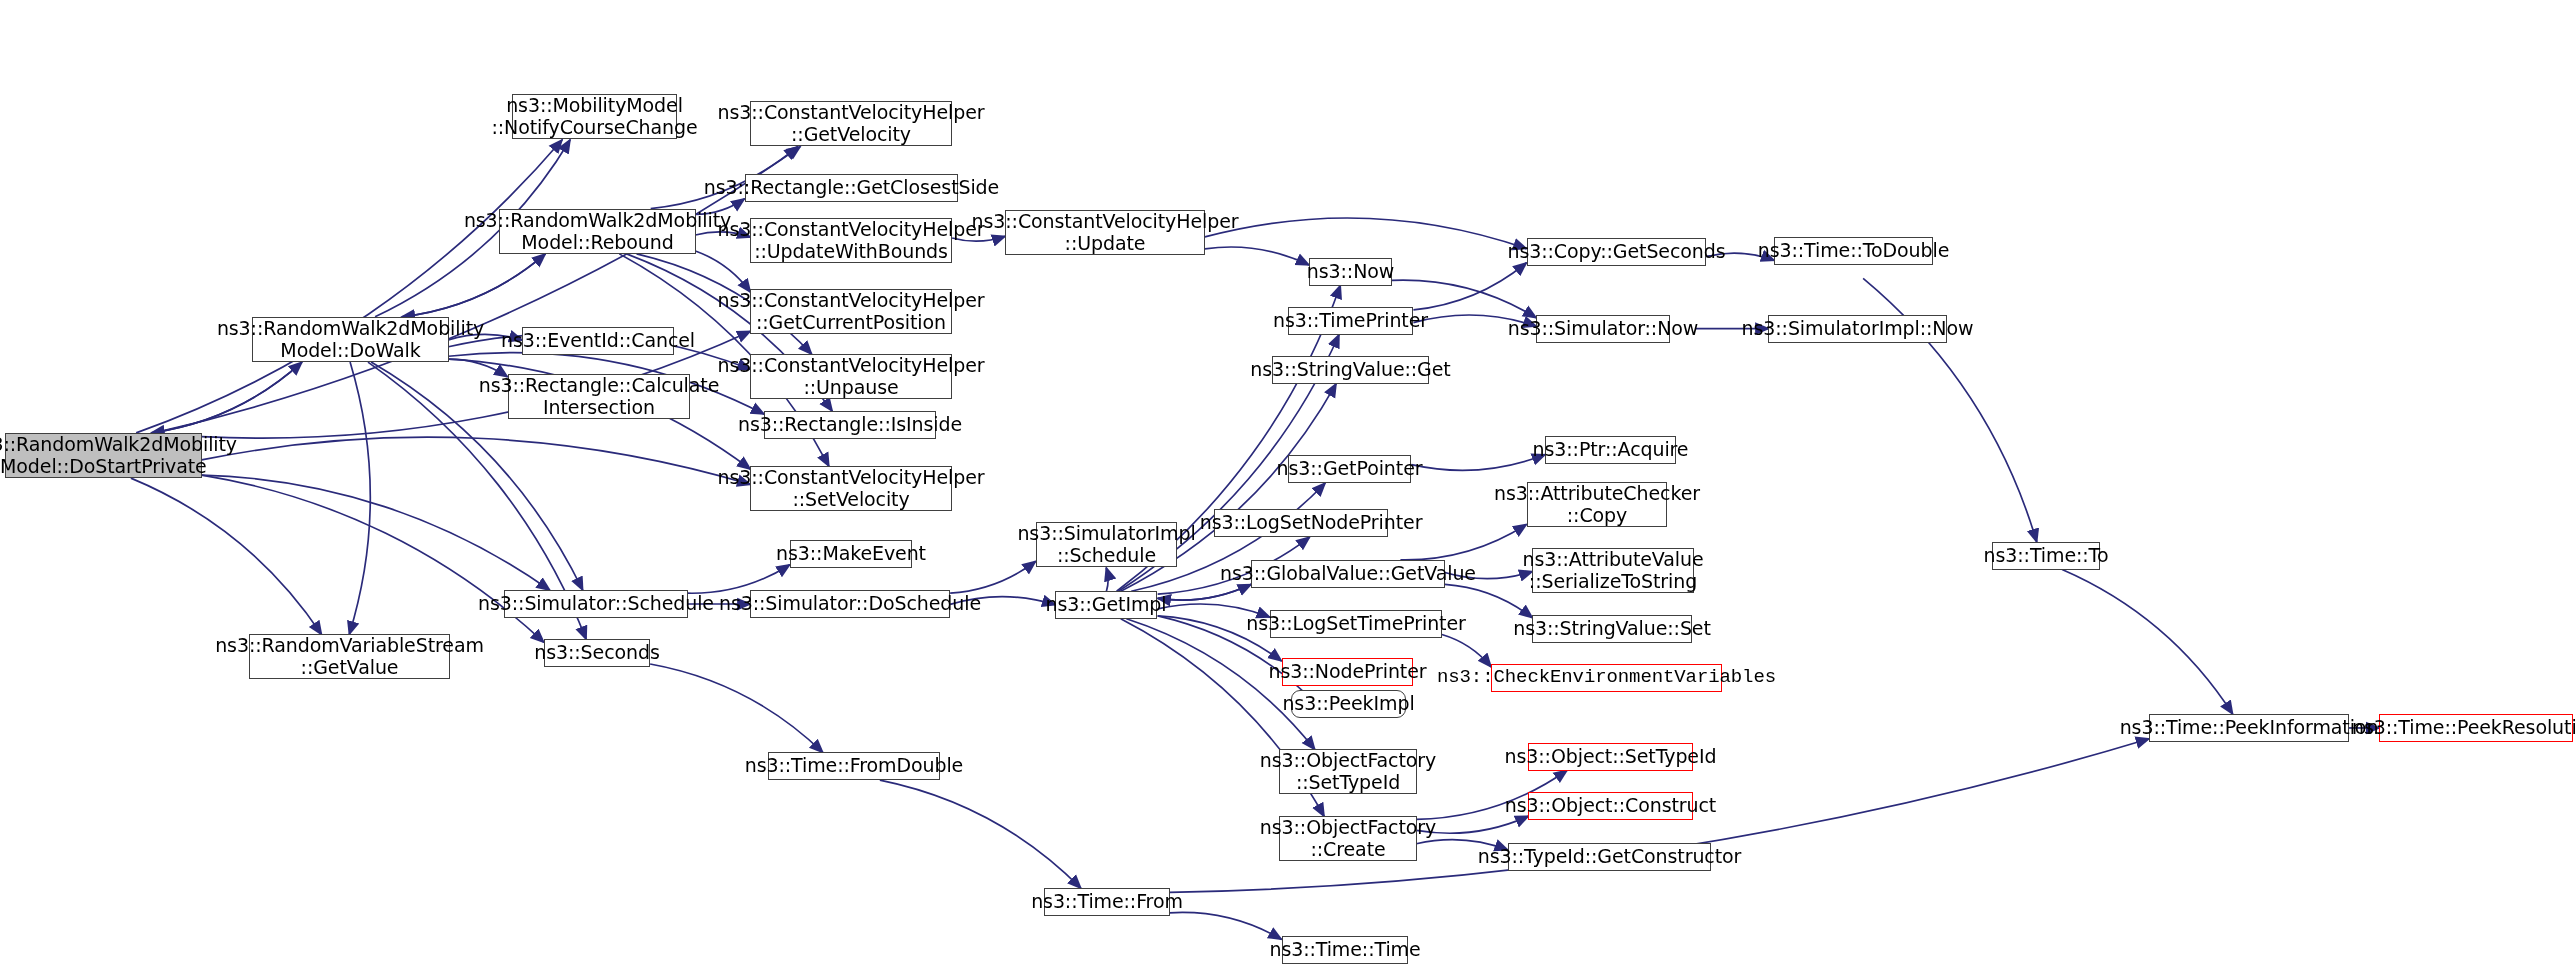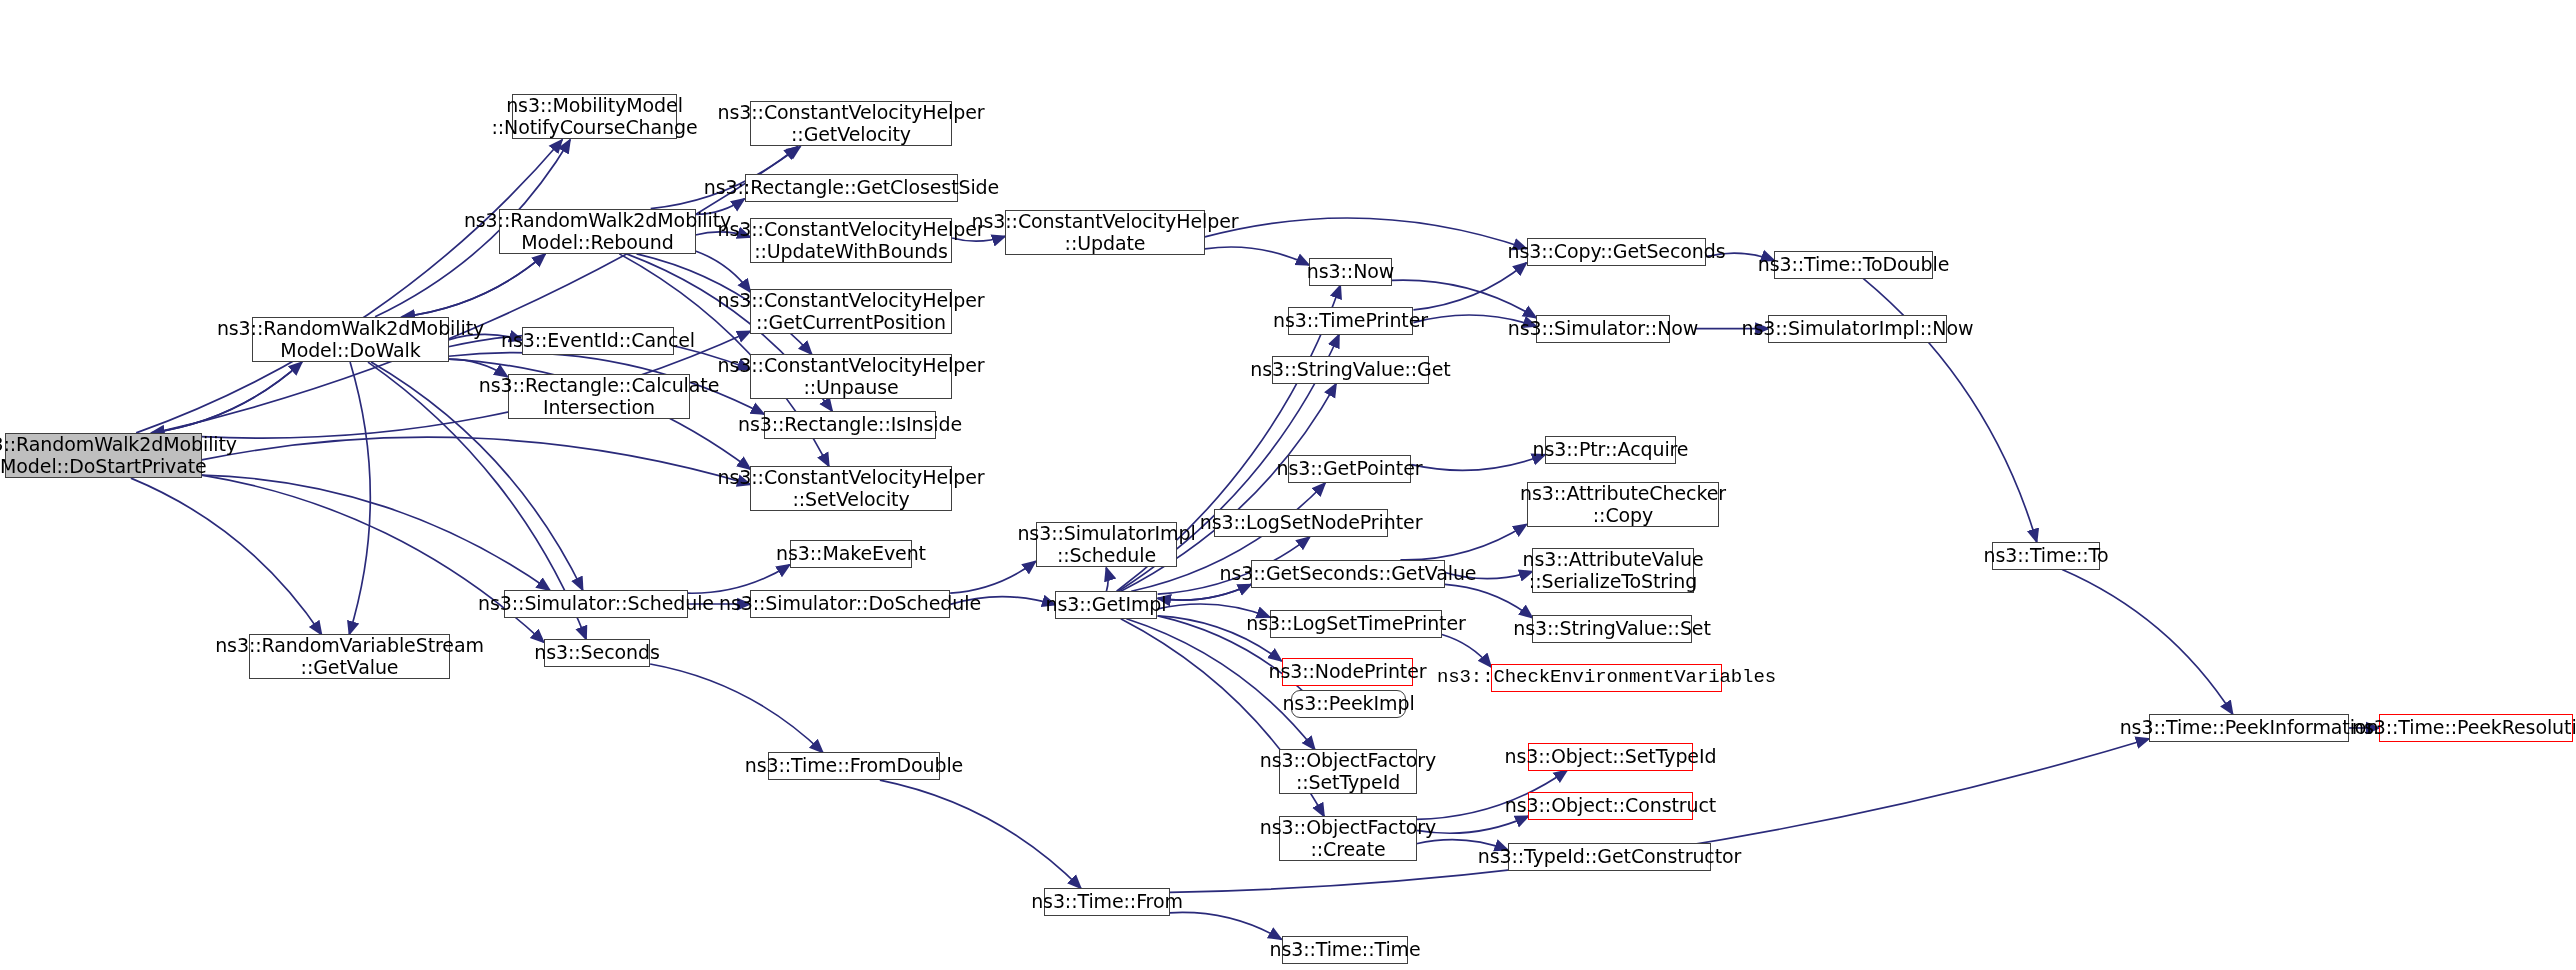--- a/index.html
+++ b/index.html
@@ -117,41 +117,41 @@
       <div class="node" style="left: 522px; top: 327px; width: 152px; height: 27.5px;">ns3::EventId::Cancel</div>
       <div class="node" style="left: 508px; top: 374px; width: 182px; height: 45px;">ns3::Rectangle::Calculate
 Intersection</div>
       <div class="node" style="left: 1005px; top: 210px; width: 200px; height: 45px;">ns3::ConstantVelocityHelper
 ::Update</div>
       <div class="node" style="left: 1309px; top: 258px; width: 83px; height: 27.5px;">ns3::Now</div>
       <div class="node" style="left: 1288px; top: 307px; width: 125px; height: 27.5px;">ns3::TimePrinter</div>
       <div class="node" style="left: 1272px; top: 356px; width: 157px; height: 27.5px;">ns3::StringValue::Get</div>
       <div class="node" style="left: 1288px; top: 455px; width: 123px; height: 27.5px;">ns3::GetPointer</div>
       <div class="node" style="left: 1214px; top: 509px; width: 174px; height: 27.5px; padding-left: 24px;">ns3::LogSetNodePrinter</div>
-      <div class="node" style="left: 1251px; top: 560px; width: 194px; height: 27.5px;">ns3::GetSeconds::GetValue</div>
+      <div class="node" style="left: 1251px; top: 560px; width: 194px; height: 27.5px;">ns3::GlobalValue::GetValue</div>
       <div class="node" style="left: 1270px; top: 610px; width: 172px; height: 27.5px;">ns3::LogSetTimePrinter</div>
       <div class="node red" style="left: 1282px; top: 658px; width: 131px; height: 27.5px;">ns3::NodePrinter</div>
       <div class="node" style="left: 1291px; top: 690px; width: 115px; height: 27.5px; border-radius: 9px;">ns3::PeekImpl</div>
       <div class="node" style="left: 1279px; top: 749px; width: 138px; height: 45px;">ns3::ObjectFactory
 ::SetTypeId</div>
       <div class="node" style="left: 1279px; top: 816px; width: 138px; height: 45px;">ns3::ObjectFactory
 ::Create</div>
       <div class="node" style="left: 1527px; top: 238px; width: 179px; height: 27.5px;">ns3::Copy::GetSeconds</div>
       <div class="node" style="left: 1536px; top: 315px; width: 134px; height: 27.5px;">ns3::Simulator::Now</div>
       <div class="node" style="left: 1545px; top: 436px; width: 131px; height: 27.5px;">ns3::Ptr::Acquire</div>
-      <div class="node" style="left: 1527px; top: 482px; width: 192px; height: 45px;">ns3::AttributeChecker
+      <div class="node" style="left: 1527px; top: 482px; width: 140px; height: 45px;">ns3::AttributeChecker
 ::Copy</div>
       <div class="node" style="left: 1532px; top: 548px; width: 162px; height: 45px;">ns3::AttributeValue
 ::SerializeToString</div>
       <div class="node" style="left: 1532px; top: 615px; width: 160px; height: 27.5px;">ns3::StringValue::Set</div>
       <div class="node red" style="left: 1491px; top: 664px; width: 231px; height: 27.5px; font-family: Liberation Mono, monospace;">ns3::CheckEnvironmentVariables</div>
       <div class="node red" style="left: 1528px; top: 743px; width: 165px; height: 27.5px;">ns3::Object::SetTypeId</div>
       <div class="node red" style="left: 1528px; top: 792px; width: 165px; height: 27.5px;">ns3::Object::Construct</div>
       <div class="node" style="left: 1508px; top: 843px; width: 203px; height: 27.5px;">ns3::TypeId::GetConstructor</div>
-      <div class="node" style="left: 1774px; top: 251px; width: 159px; height: 27.5px;">ns3::Time::ToDouble</div>
+      <div class="node" style="left: 1774px; top: 237px; width: 159px; height: 27.5px;">ns3::Time::ToDouble</div>
       <div class="node" style="left: 1768px; top: 315px; width: 179px; height: 27.5px;">ns3::SimulatorImpl::Now</div>
       <div class="node" style="left: 1992px; top: 542px; width: 108px; height: 27.5px;">ns3::Time::To</div>
       <div class="node" style="left: 2149px; top: 714px; width: 200px; height: 27.5px;">ns3::Time::PeekInformation</div>
       <div class="node red" style="left: 2379px; top: 714px; width: 194px; height: 27.5px;">ns3::Time::PeekResolution</div>
       <div class="node" style="left: 1036px; top: 522px; width: 141px; height: 45px;">ns3::SimulatorImpl
 ::Schedule</div>
       <div class="node" style="left: 1055px; top: 591px; width: 102px; height: 27.5px;">ns3::GetImpl</div>
       <div class="node" style="left: 790px; top: 540px; width: 122px; height: 27.5px;">ns3::MakeEvent</div>
       <div class="node" style="left: 504px; top: 590px; width: 184px; height: 27.5px;">ns3::Simulator::Schedule</div>
       <div class="node" style="left: 750px; top: 590px; width: 200px; height: 27.5px;">ns3::Simulator::DoSchedule</div>

